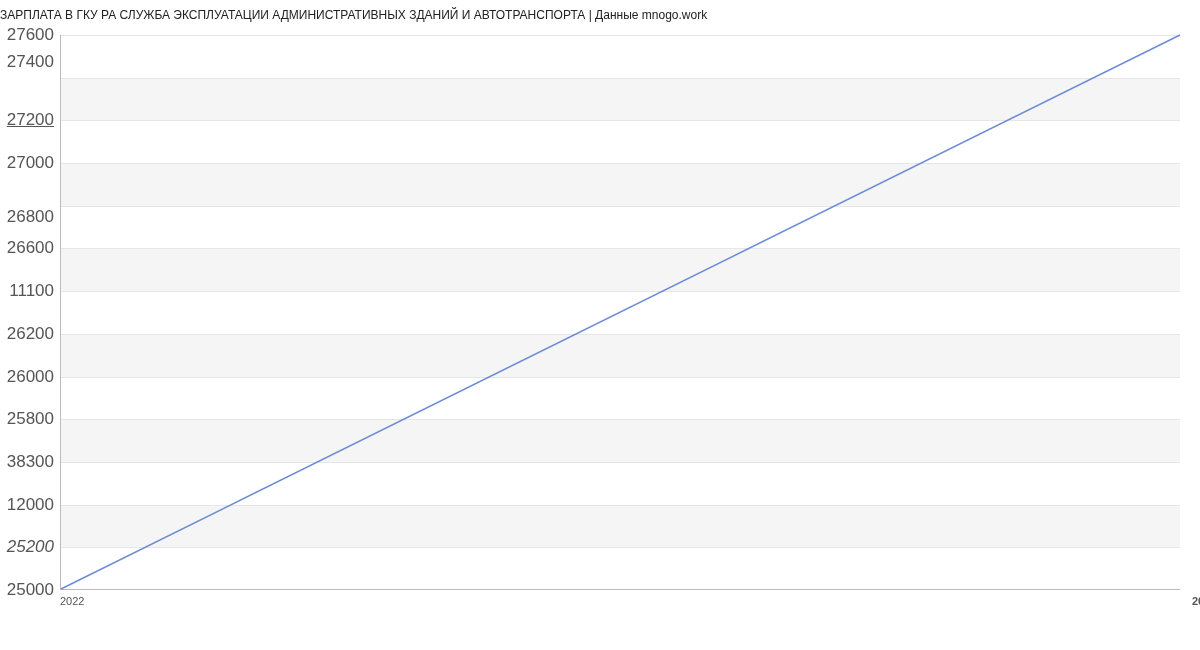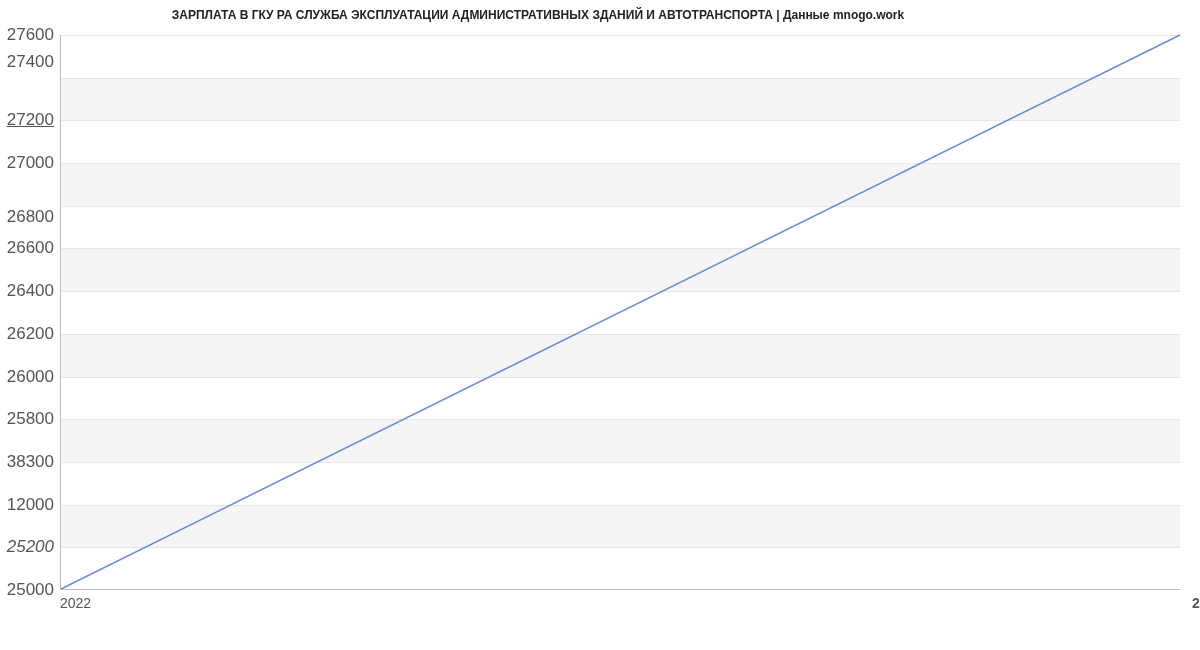--- a/index.html
+++ b/index.html
@@ -15,23 +15,23 @@
   .chart-wrap {
     position: relative;
     width: 1200px;
     height: 650px;
   }
   .title {
     position: absolute;
     top: 8px;
     left: 0;
     width: 1076px;
-    text-align: center;
+    text-align: left;
     font-size: 12px;
-    font-weight: bold;
+    font-weight: normal;
     color: #222;
   }
   .plot {
     position: absolute;
     left: 60px;
     top: 35px;
     width: 1120px;
     height: 555px;
     border-left: 1px solid #bbb;
     border-bottom: 1px solid #bbb;
@@ -55,21 +55,21 @@
     right: 1146px;
     width: 50px;
     text-align: right;
     font-size: 17px;
     color: #555;
     transform: translateY(-50%);
   }
   .xlab {
     position: absolute;
     top: 595px;
-    font-size: 14px;
+    font-size: 11px;
     color: #555;
   }
   svg.line {
     position: absolute;
     left: 0;
     top: 0;
     width: 100%;
     height: 100%;
     overflow: visible;
   }
@@ -104,21 +104,21 @@
       <line id="series-line" x1="0" y1="555" x2="1120" y2="0" stroke="#6c8cd5" stroke-width="1.5" fill="none"></line>
     </svg>
   </div>
 <div class="ylab" style="top: 590px;">25000</div>
     <div class="ylab" style="top: 547.308px; font-style: italic;">25200</div>
     <div class="ylab" style="top: 504.615px;">12000</div>
     <div class="ylab" style="top: 461.923px;">38300</div>
     <div class="ylab" style="top: 419.231px;">25800</div>
     <div class="ylab" style="top: 376.538px;">26000</div>
     <div class="ylab" style="top: 333.846px;">26200</div>
-    <div class="ylab" style="top: 291.154px;">26400</div>
+    <div class="ylab" style="top: 291.154px;">11100</div>
     <div class="ylab" style="top: 248.462px;">26600</div>
     <div class="ylab" style="top: 217px;">26800</div>
     <div class="ylab" style="top: 163.077px;">27000</div>
     <div class="ylab" style="top: 120.385px; text-decoration: underline;">27200</div>
     <div class="ylab" style="top: 62px;">27400</div>
     <div class="ylab" style="top: 35px;">27600</div>
     <div class="xlab" style="left: 60px;">2022</div>
     <div class="xlab" style="left: 1192px; font-weight: bold;">2024</div>
   </div>
 

